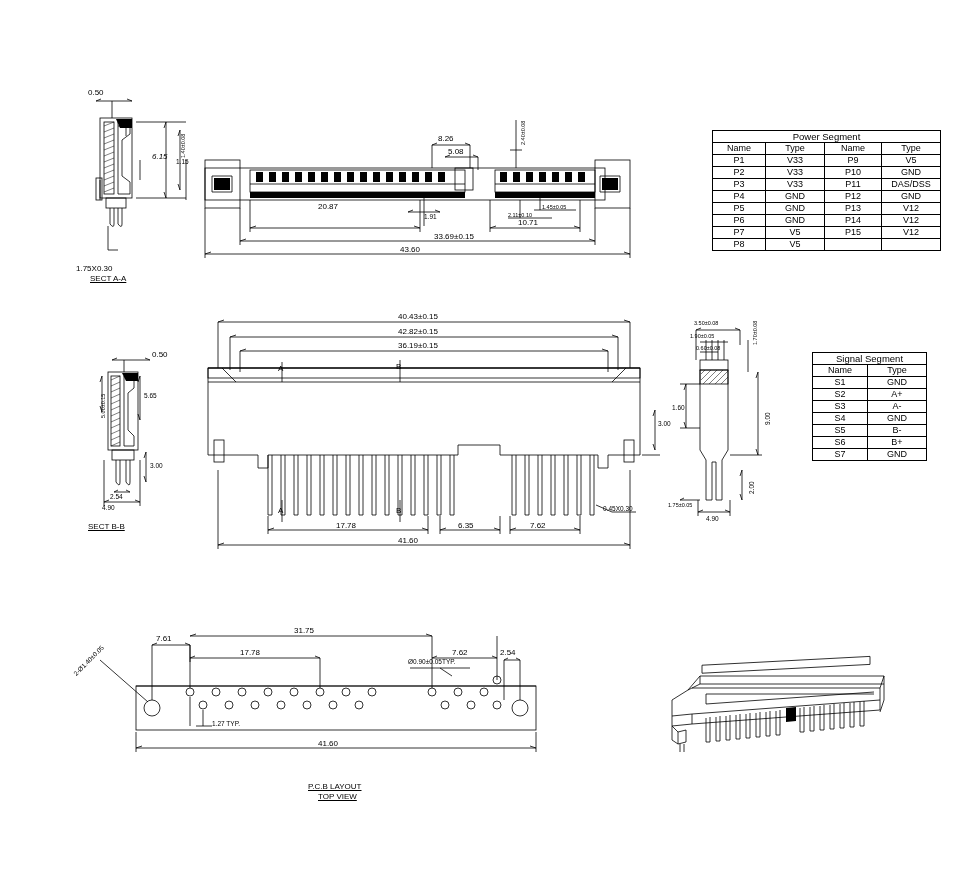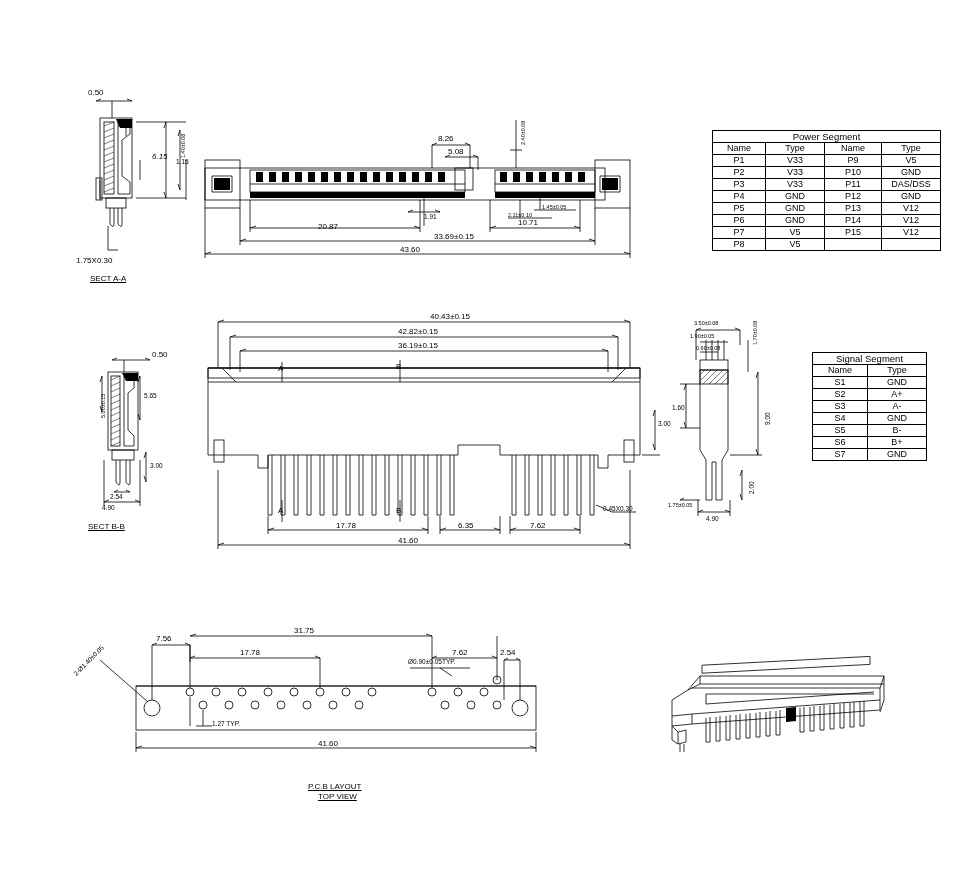--- a/index.html
+++ b/index.html
@@ -527,43 +527,43 @@
         <path d="M786 708 L786 722 L796 721 L796 707 Z" fill="#000" stroke="none"></path>
       </g>
 
     </g>
   </svg>
 
   <div class="lbl" style="left:88px;top:88px;">0.50</div>
   <div class="lbl" style="left:152px;top:152px;font-style:italic;">6.15</div>
   <div class="lbl tiny rot90" style="left:180px;top:158px;">1.40±0.08</div>
   <div class="lbl small" style="left:176px;top:158px;">1.15</div>
-  <div class="lbl" style="left:76px;top:256px;">1.75X0.30</div>
+  <div class="lbl" style="left:76px;top:264px;">1.75X0.30</div>
   <div class="lbl u" style="left:90px;top:274px;">SECT A-A</div>
 
   <div class="lbl" style="left:438px;top:134px;">8.26</div>
   <div class="lbl" style="left:448px;top:147px;">5.08</div>
   <div class="lbl tiny rot90" style="left:520px;top:145px;">2.40±0.08</div>
   <div class="lbl small" style="left:424px;top:213px;">1.91</div>
   <div class="lbl tiny" style="left:542px;top:204px;">1.45±0.05</div>
   <div class="lbl tiny" style="left:508px;top:212px;">2.11±0.10</div>
-  <div class="lbl" style="left:318px;top:222px;">20.87</div>
+  <div class="lbl" style="left:318px;top:202px;">20.87</div>
   <div class="lbl" style="left:518px;top:218px;">10.71</div>
   <div class="lbl" style="left:390px;top:232px;margin-left:44px;">33.69±0.15</div>
   <div class="lbl" style="left:400px;top:245px;">43.60</div>
 
   <div class="lbl" style="left:152px;top:350px;">0.50</div>
   <div class="lbl tiny rot90" style="left:100px;top:418px;">5.00±0.15</div>
   <div class="lbl small" style="left:144px;top:392px;">5.65</div>
   <div class="lbl small" style="left:150px;top:462px;">3.00</div>
   <div class="lbl small" style="left:110px;top:493px;">2.54</div>
   <div class="lbl small" style="left:102px;top:504px;">4.90</div>
   <div class="lbl u" style="left:88px;top:522px;">SECT B-B</div>
 
-  <div class="lbl" style="left:398px;top:312px;margin-left:32px;">40.43±0.15</div>
+  <div class="lbl" style="left:398px;top:312px;">40.43±0.15</div>
   <div class="lbl" style="left:398px;top:327px;">42.82±0.15</div>
   <div class="lbl" style="left:398px;top:341px;">36.19±0.15</div>
   <div class="lbl" style="left:278px;top:364px;">A</div>
   <div class="lbl" style="left:396px;top:362px;">B</div>
   <div class="lbl" style="left:278px;top:506px;">A</div>
   <div class="lbl" style="left:396px;top:506px;">B</div>
   <div class="lbl small" style="left:658px;top:420px;">3.00</div>
   <div class="lbl" style="left:336px;top:521px;">17.78</div>
   <div class="lbl" style="left:458px;top:521px;">6.35</div>
   <div class="lbl" style="left:530px;top:521px;">7.62</div>
@@ -574,21 +574,21 @@
   <div class="lbl tiny" style="left:690px;top:333px;">1.90±0.05</div>
   <div class="lbl tiny" style="left:696px;top:345px;">0.60±0.08</div>
   <div class="lbl tiny rot90" style="left:752px;top:345px;">1.70±0.08</div>
   <div class="lbl small" style="left:672px;top:404px;">1.60</div>
   <div class="lbl small rot90" style="left:764px;top:425px;">9.00</div>
   <div class="lbl tiny" style="left:668px;top:502px;">1.75±0.05</div>
   <div class="lbl small" style="left:706px;top:515px;">4.90</div>
   <div class="lbl small rot90" style="left:748px;top:494px;">2.00</div>
 
   <div class="lbl small rot45" style="left:72px;top:672px;">2-Ø1.40±0.05</div>
-  <div class="lbl" style="left:156px;top:634px;">7.56</div>
+  <div class="lbl" style="left:156px;top:634px;">7.61</div>
   <div class="lbl" style="left:240px;top:648px;">17.78</div>
   <div class="lbl" style="left:294px;top:626px;">31.75</div>
   <div class="lbl" style="left:452px;top:648px;">7.62</div>
   <div class="lbl" style="left:500px;top:648px;">2.54</div>
   <div class="lbl small" style="left:408px;top:658px;">Ø0.90±0.05TYP.</div>
   <div class="lbl small" style="left:212px;top:720px;">1.27 TYP.</div>
   <div class="lbl" style="left:318px;top:739px;">41.60</div>
   <div class="lbl u" style="left:308px;top:782px;">P.C.B LAYOUT</div>
   <div class="lbl u" style="left:318px;top:792px;text-align:right;">TOP VIEW</div>
 

